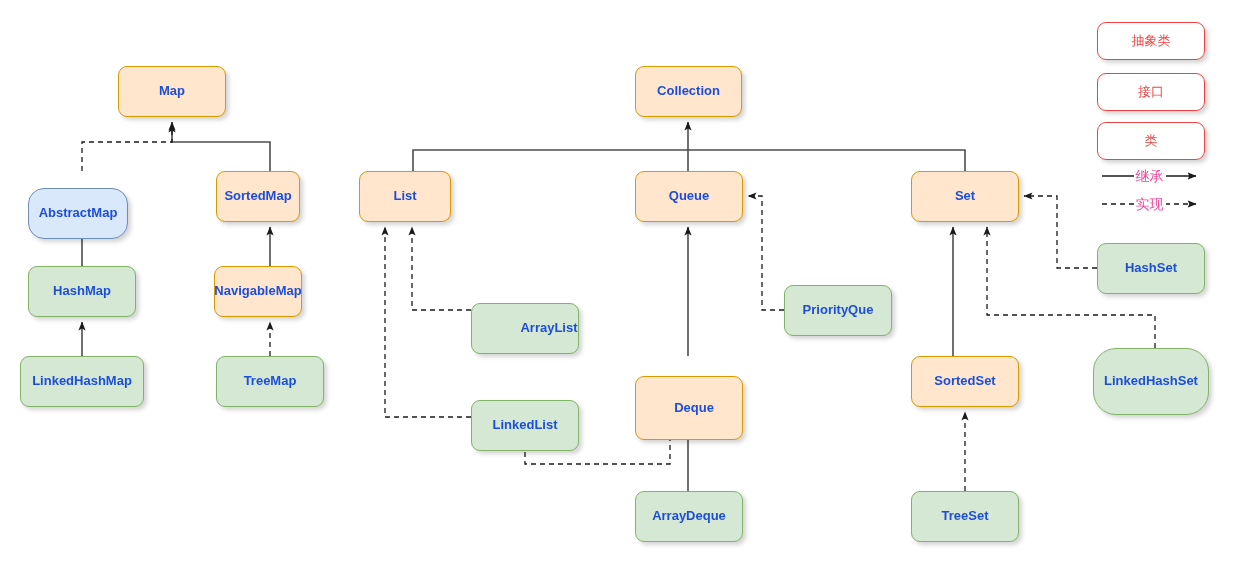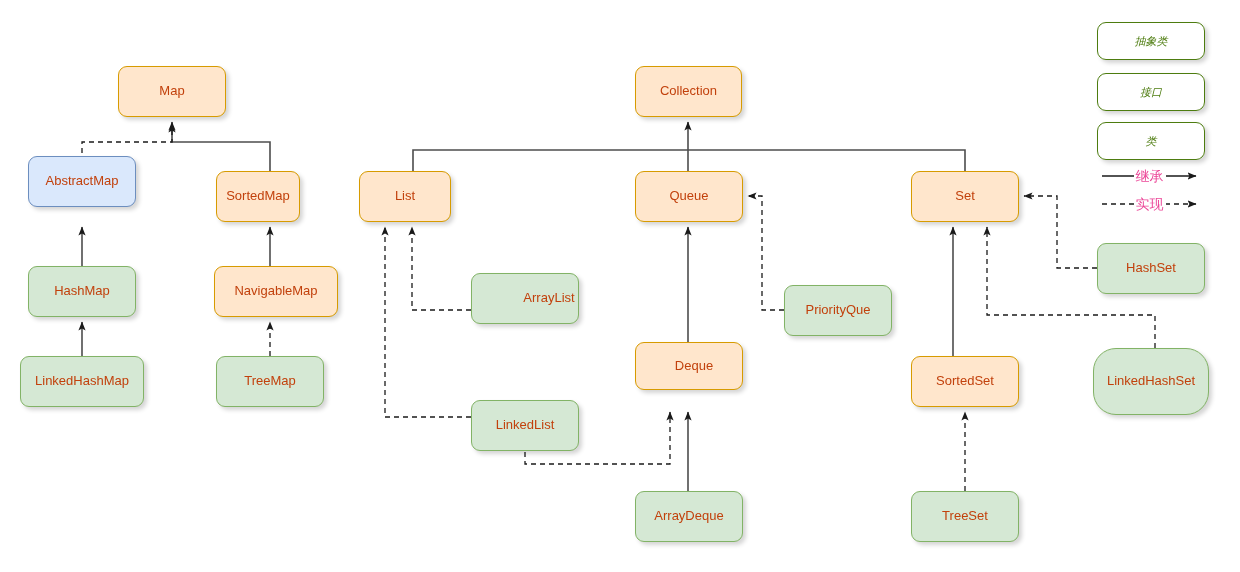--- a/index.html
+++ b/index.html
@@ -25,25 +25,26 @@
   .node {
     position: absolute;
     box-sizing: border-box;
     display: flex;
     align-items: center;
     justify-content: center;
     border-radius: 9px;
     border-width: 1px;
     border-style: solid;
     font-size: 13px;
-    color: #c2410c;
+    color: #1d4ed8;
     text-align: center;
     line-height: 1.1;
     box-shadow: 3px 3px 4px rgba(0,0,0,0.17);
     white-space: nowrap;
+    font-weight: bold;
   }
   .node.iface {
     background: #ffe6cc;
     border-color: #d79b00;
   }
   .node.abstract {
     background: #dae8fc;
     border-color: #6c8ebf;
   }
   .node.klass {
@@ -52,25 +53,24 @@
   }
   .legend-box {
     position: absolute;
     box-sizing: border-box;
     display: flex;
     align-items: center;
     justify-content: center;
     border-radius: 9px;
     border-width: 1px;
     border-style: solid;
-    font-size: 11px;
-    color: #4d7c0f;
+    font-size: 13px;
+    color: #ef4444;
     box-shadow: 3px 3px 4px rgba(0,0,0,0.17);
     white-space: nowrap;
-    font-style: italic;
   }
   .legend-label {
     position: absolute;
     font-size: 14px;
     color: #ec4899;
     background: #ffffff;
     padding: 0 2px;
     white-space: nowrap;
   }
 </style>
@@ -133,34 +133,34 @@
     </g>
 
     <g class="legend-lines" fill="none">
       <path d="M1102,176 L1196,176" stroke="#1a1a1a" stroke-width="1.6" marker-end="url(#arrowSolid)"></path>
       <path d="M1102,204 L1196,204" stroke="#1a1a1a" stroke-width="1.3" stroke-dasharray="5,4" marker-end="url(#arrowDashed)"></path>
     </g>
   </svg>
 
   <div id="nodes">
       <div class="node iface" style="left: 118px; top: 66px; width: 108px; height: 51px;">Map</div>
-      <div class="node abstract" style="left: 28px; top: 156px; width: 108px; height: 51px;">AbstractMap</div>
+      <div class="node abstract" style="left: 28px; top: 188px; width: 100px; height: 51px; border-radius: 16px;">AbstractMap</div>
       <div class="node iface" style="left: 216px; top: 171px; width: 84px; height: 51px;">SortedMap</div>
       <div class="node klass" style="left: 28px; top: 266px; width: 108px; height: 51px;">HashMap</div>
-      <div class="node iface" style="left: 214px; top: 266px; width: 124px; height: 51px;">NavigableMap</div>
+      <div class="node iface" style="left: 214px; top: 266px; width: 88px; height: 51px;">NavigableMap</div>
       <div class="node klass" style="left: 20px; top: 356px; width: 124px; height: 51px;">LinkedHashMap</div>
       <div class="node klass" style="left: 216px; top: 356px; width: 108px; height: 51px;">TreeMap</div>
       <div class="node iface" style="left: 635px; top: 66px; width: 107px; height: 51px;">Collection</div>
       <div class="node iface" style="left: 359px; top: 171px; width: 92px; height: 51px;">List</div>
       <div class="node iface" style="left: 635px; top: 171px; width: 108px; height: 51px;">Queue</div>
       <div class="node iface" style="left: 911px; top: 171px; width: 108px; height: 51px;">Set</div>
-      <div class="node klass" style="left: 471px; top: 273px; width: 108px; height: 51px; padding-left: 48px;">ArrayList</div>
+      <div class="node klass" style="left: 471px; top: 303px; width: 108px; height: 51px; padding-left: 48px;">ArrayList</div>
       <div class="node klass" style="left: 784px; top: 285px; width: 108px; height: 51px;">PriorityQue</div>
       <div class="node klass" style="left: 1097px; top: 243px; width: 108px; height: 51px;">HashSet</div>
-      <div class="node iface" style="left: 635px; top: 342px; width: 108px; height: 48px; padding-left: 10px;">Deque</div>
+      <div class="node iface" style="left: 635px; top: 376px; width: 108px; height: 64px; padding-left: 10px;">Deque</div>
       <div class="node iface" style="left: 911px; top: 356px; width: 108px; height: 51px;">SortedSet</div>
       <div class="node klass" style="left: 471px; top: 392px; width: 108px; height: 51px; margin-top: 8px;">LinkedList</div>
       <div class="node klass" style="left: 1093px; top: 348px; width: 116px; height: 67px; border-radius: 23px;">LinkedHashSet</div>
       <div class="node klass" style="left: 635px; top: 491px; width: 108px; height: 51px;">ArrayDeque</div>
       <div class="node klass" style="left: 911px; top: 491px; width: 108px; height: 51px;">TreeSet</div>
     </div>
   <div id="legend">
       <div class="legend-box abstract" style="left: 1097px; top: 22px; width: 108px; height: 38px;">抽象类</div>
       <div class="legend-box iface" style="left: 1097px; top: 73px; width: 108px; height: 38px;">接口</div>
       <div class="legend-box klass" style="left: 1097px; top: 122px; width: 108px; height: 38px;">类</div>

